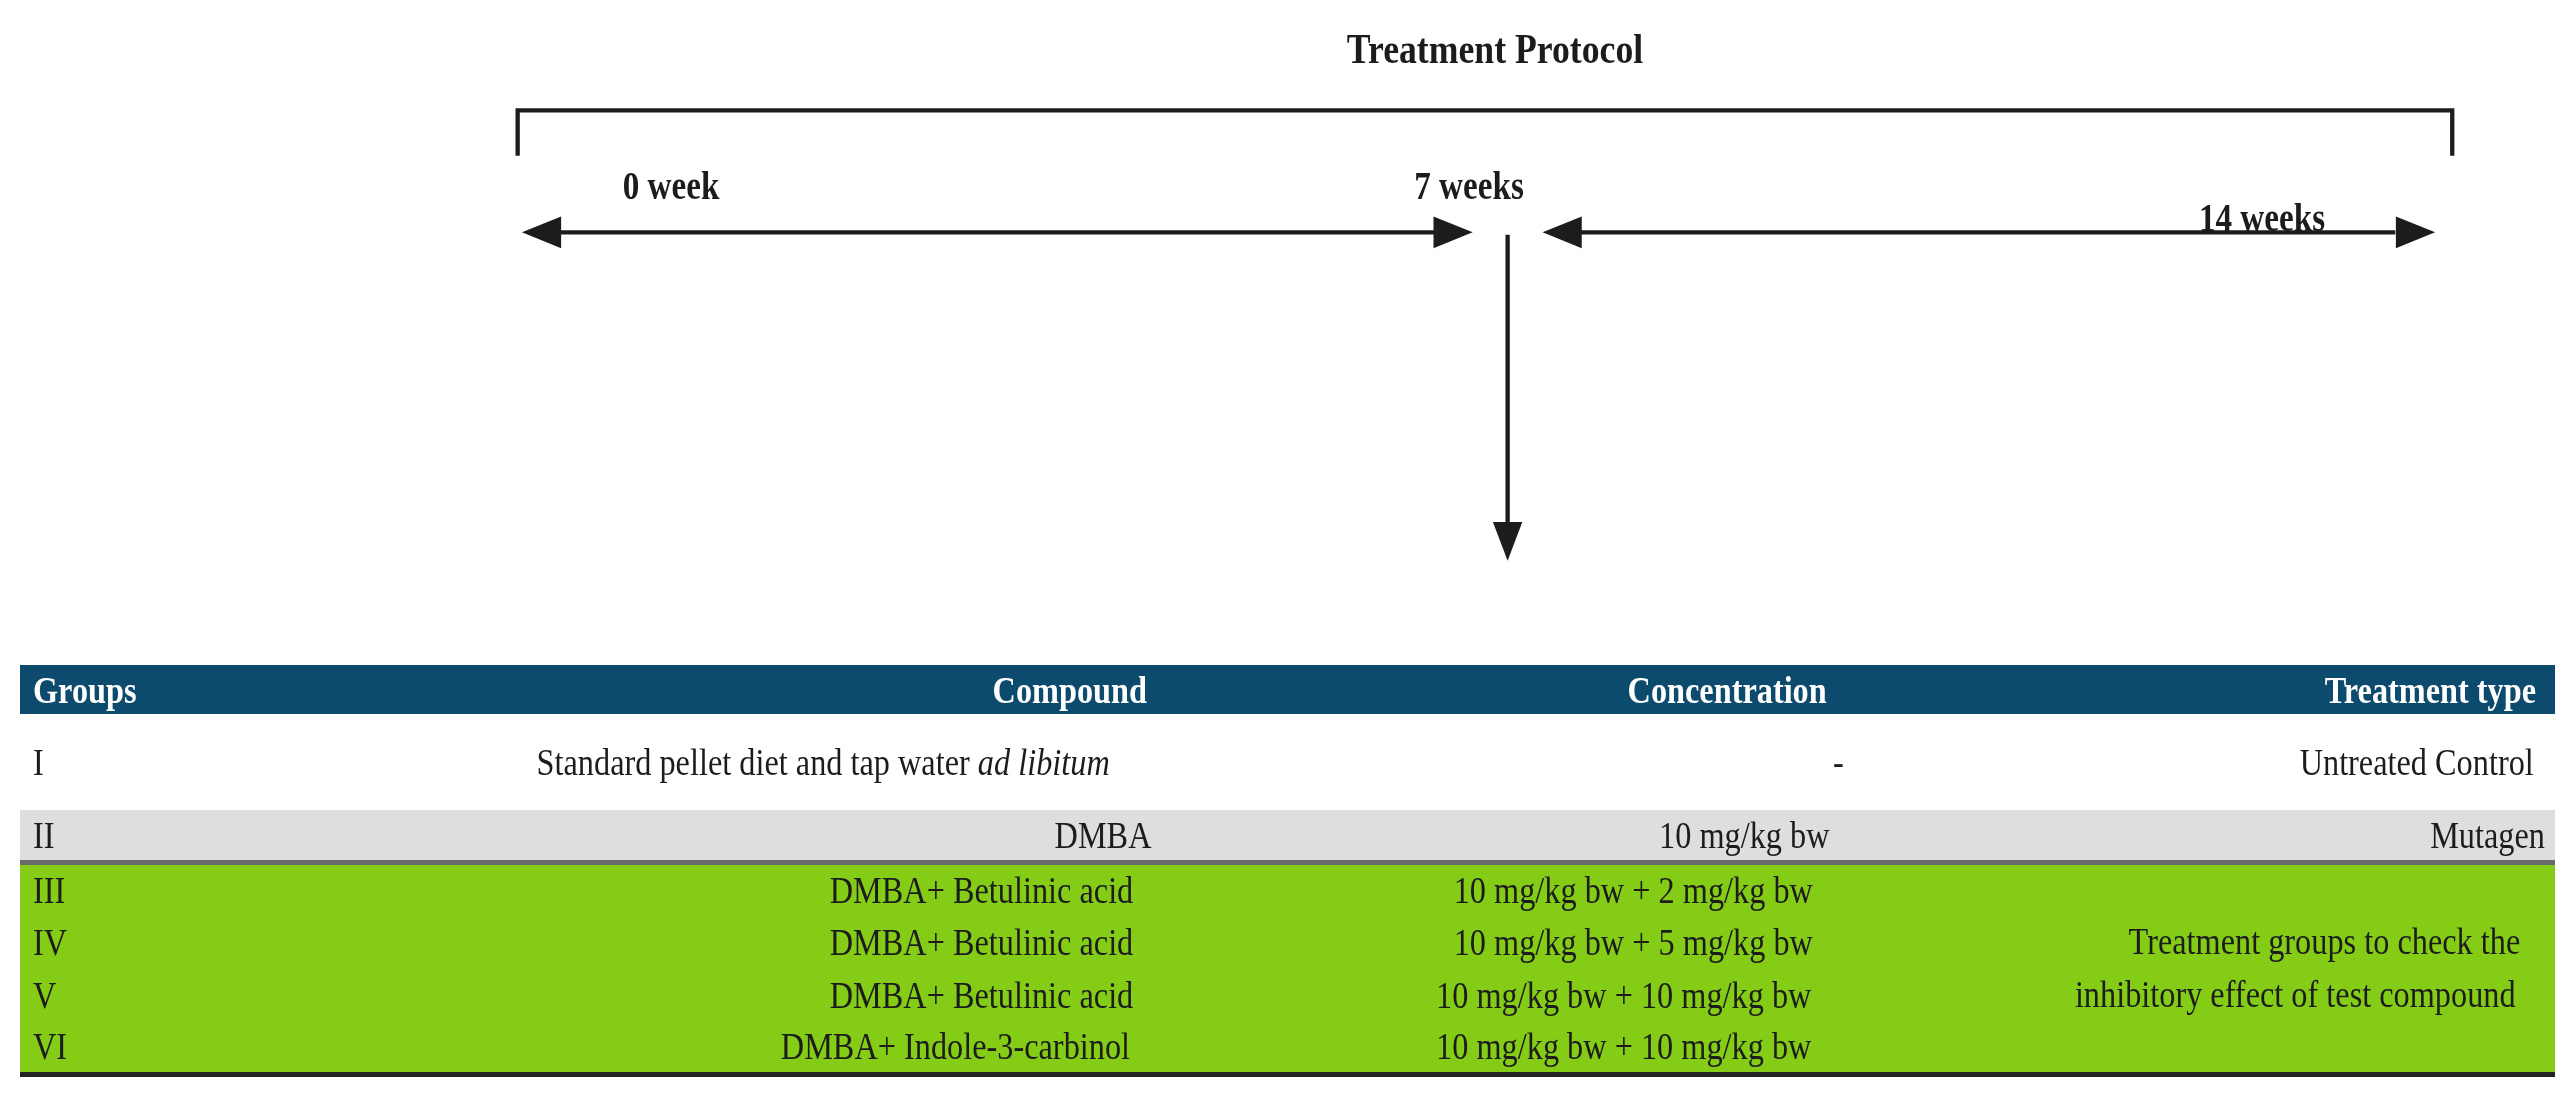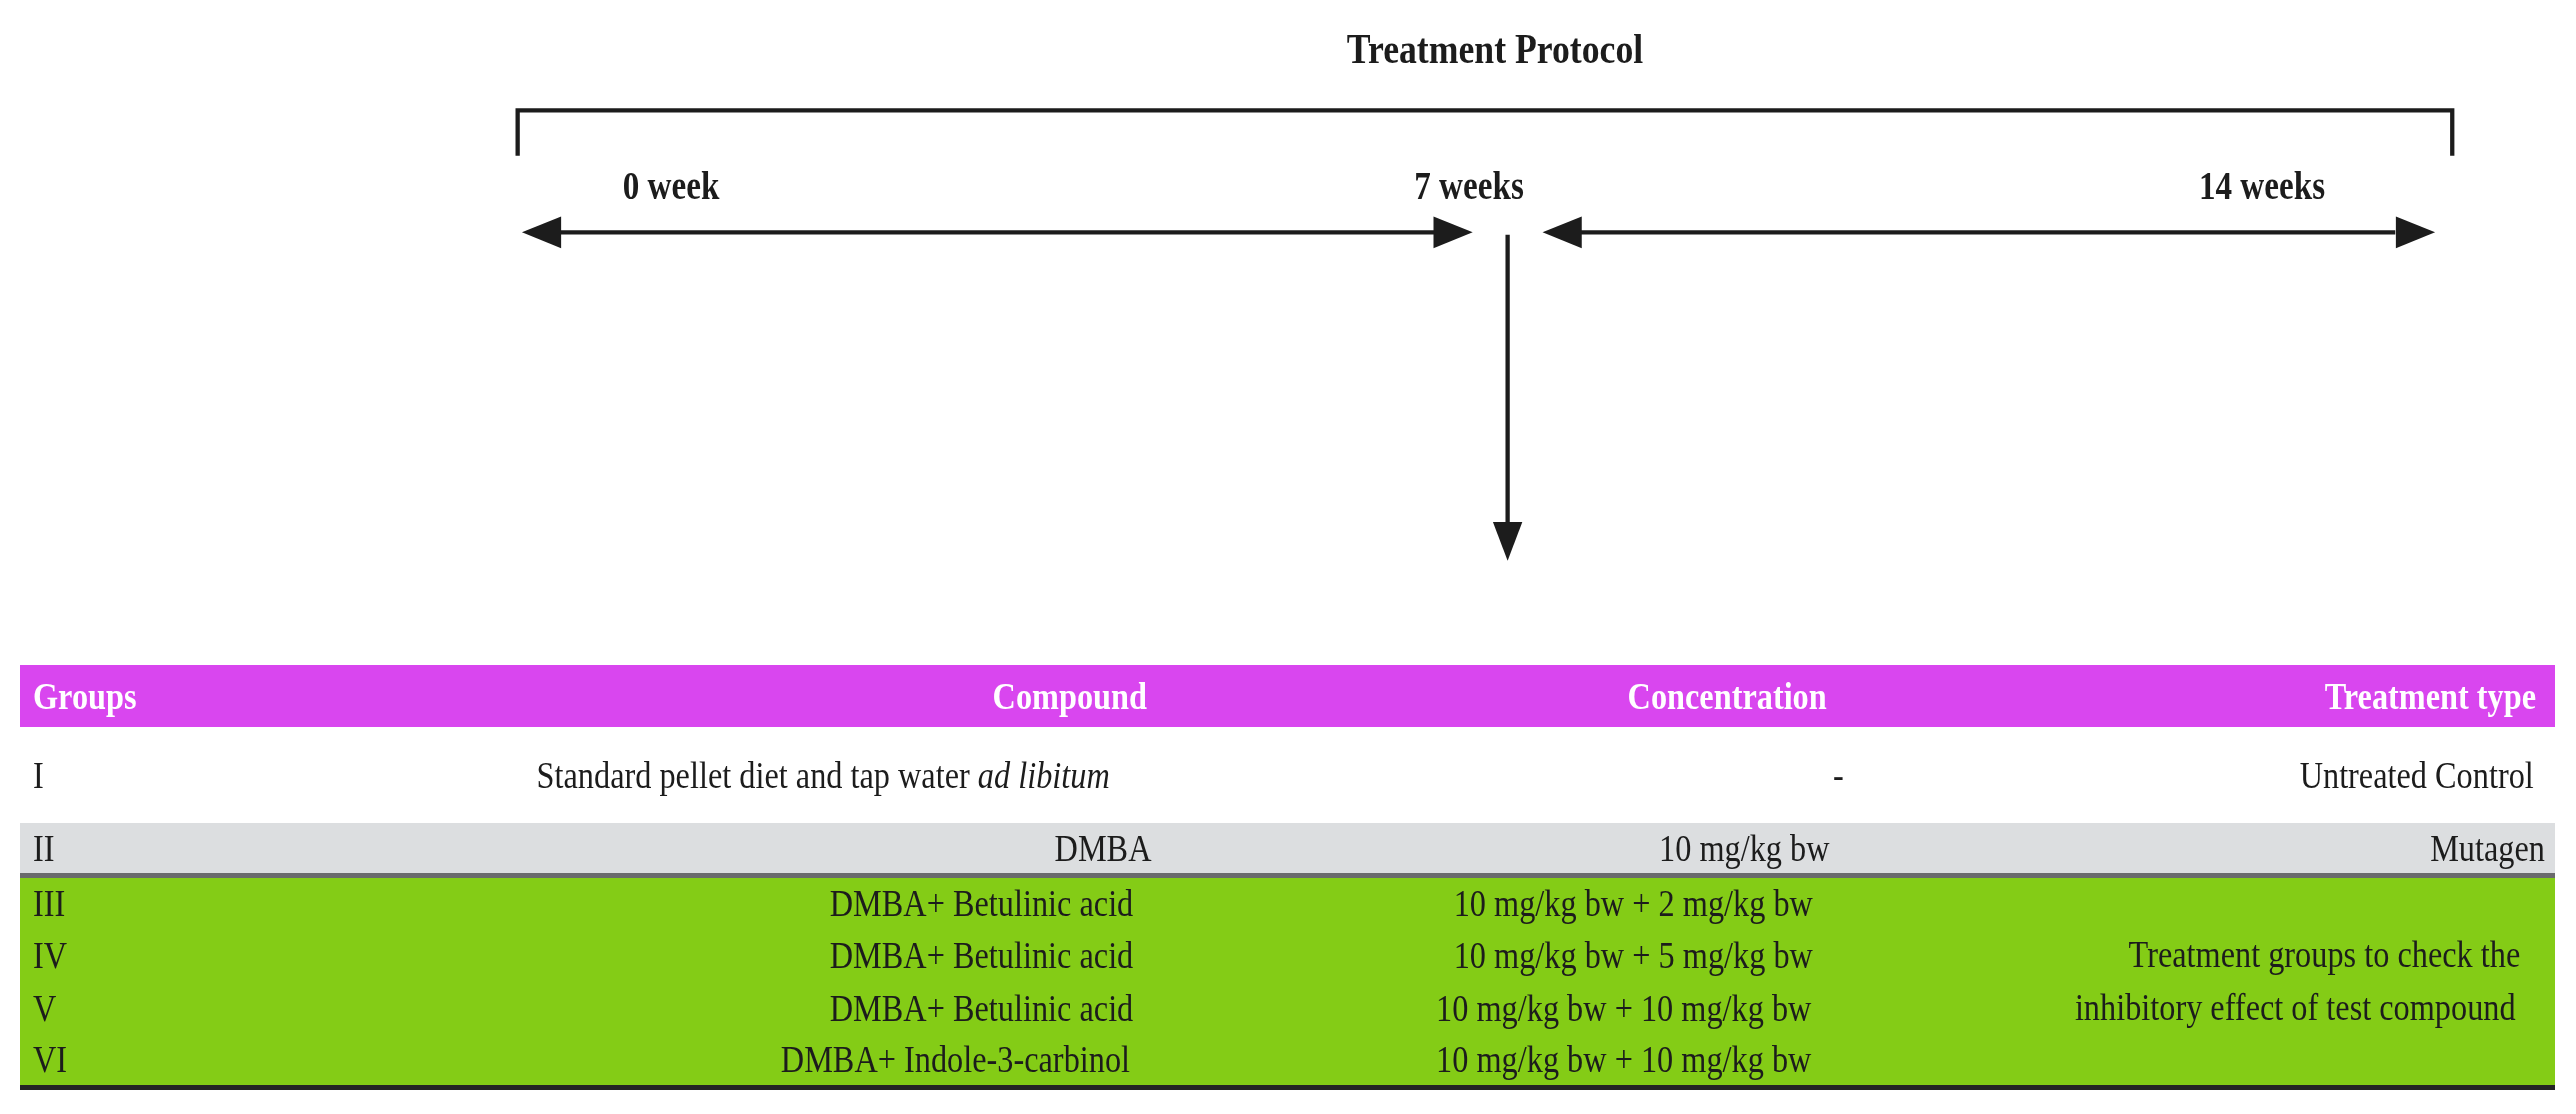--- a/index.html
+++ b/index.html
@@ -20,41 +20,41 @@
   .cx2{display:inline-block;transform:scaleX(.95);transform-origin:center;white-space:nowrap;}
   .cx-l{transform-origin:left center;}
   .dg-title{
     position:absolute;left:1495px;top:24.5px;transform:translateX(-50%);
     margin:0;font-size:42px;font-weight:bold;white-space:nowrap;text-align:center;
   }
   .wk{
     position:absolute;top:163px;transform:translateX(-50%);
     font-size:39px;font-weight:bold;white-space:nowrap;
   }
-  .wk0{left:671px;} .wk7{left:1469px;} .wk14{left:2262px;}
+  .wk0{left:671px;} .wk7{left:1469px;} .wk14{left:2262px;margin-top:32px;}
   .ann{
     position:absolute;top:293px;transform:translateX(-50%);
     font-size:48px;white-space:nowrap;
   }
   .ann1{left:919px;} .ann2{left:2060px;}
   .po{
     position:absolute;left:1522px;top:429px;
     font-size:45px;white-space:nowrap;
   }
   .it{font-style:italic;}
   
   .grp{
     position:absolute;left:19.6px;top:665px;width:2535px;
     border-collapse:collapse;table-layout:fixed;
     font-size:38px;
     border-bottom:5.5px solid #242424;
   }
   .grp th,.grp td{padding:0;text-align:right;vertical-align:middle;font-weight:normal;}
   .grp .l{text-align:left;padding-left:13.5px;}
-  tr.hd{height:62px;background:#d946ef;margin-top:8px;}
+  tr.hd{height:49px;background:#0c4a6e;margin-top:8px;}
   tr.hd th{color:#ffffff;font-weight:bold;}
   tr.r1{height:96px;background:#ffffff;}
   tr.r2{height:52px;background:#dcdee0;}
   tr.r2 td{border-bottom:5.5px solid #6a6a6c;}
   tr.rs{height:53px;background:#84cc16;}
   .mline{line-height:53px;}
 </style>
 </head>
 <body>
 

